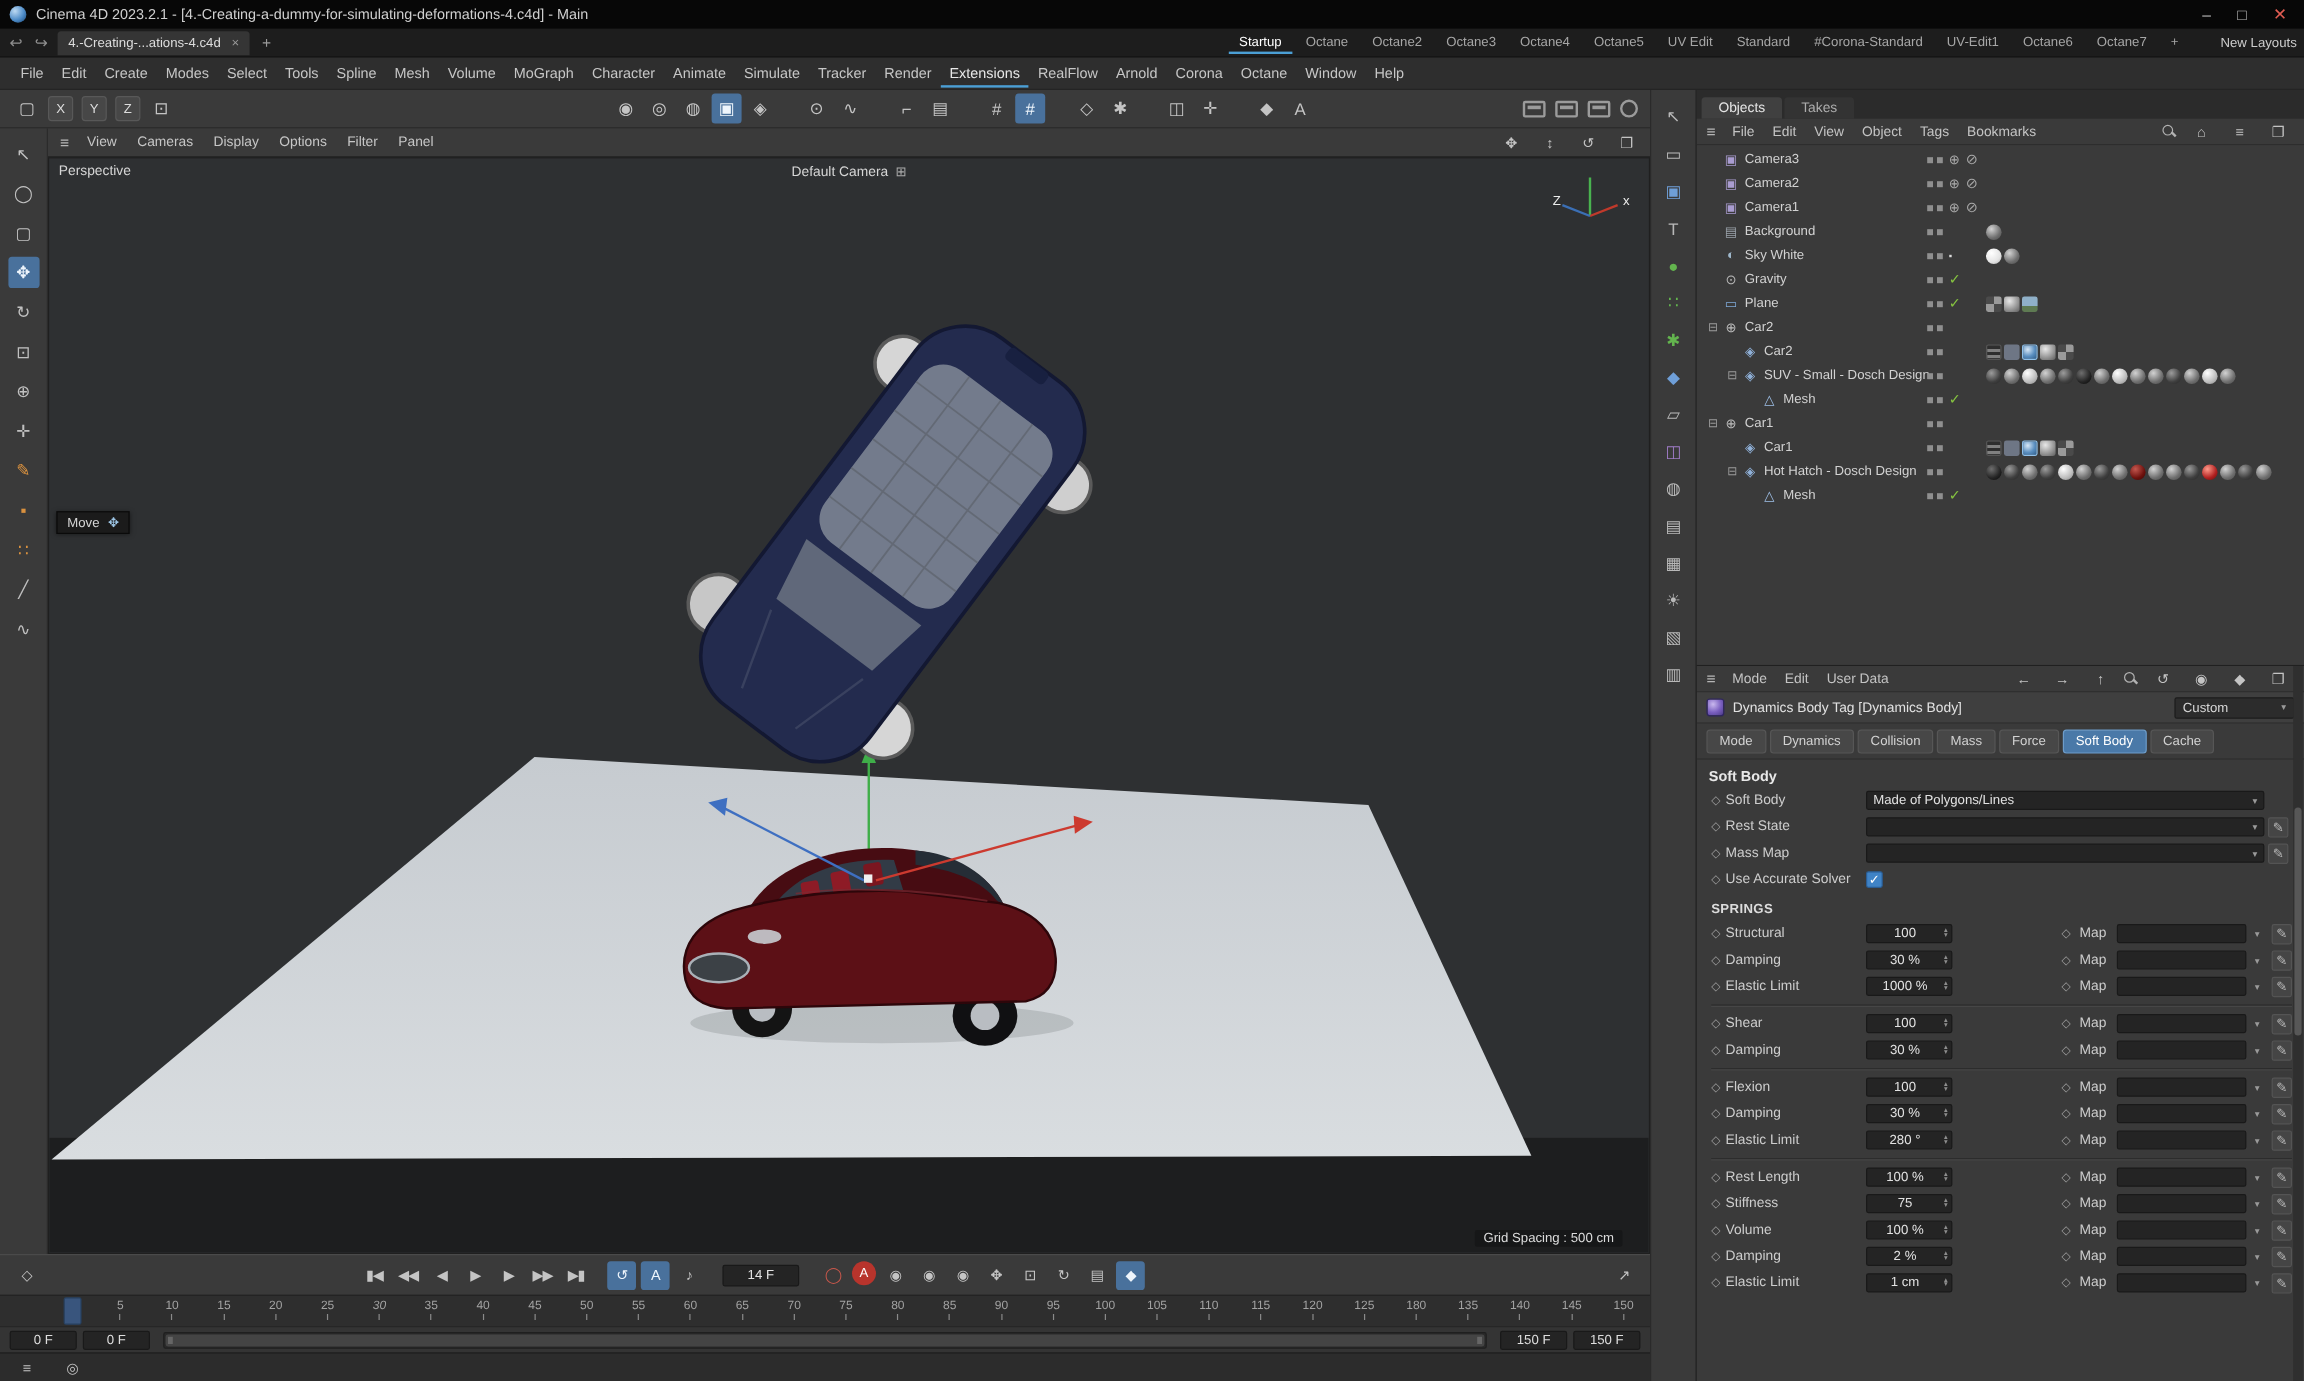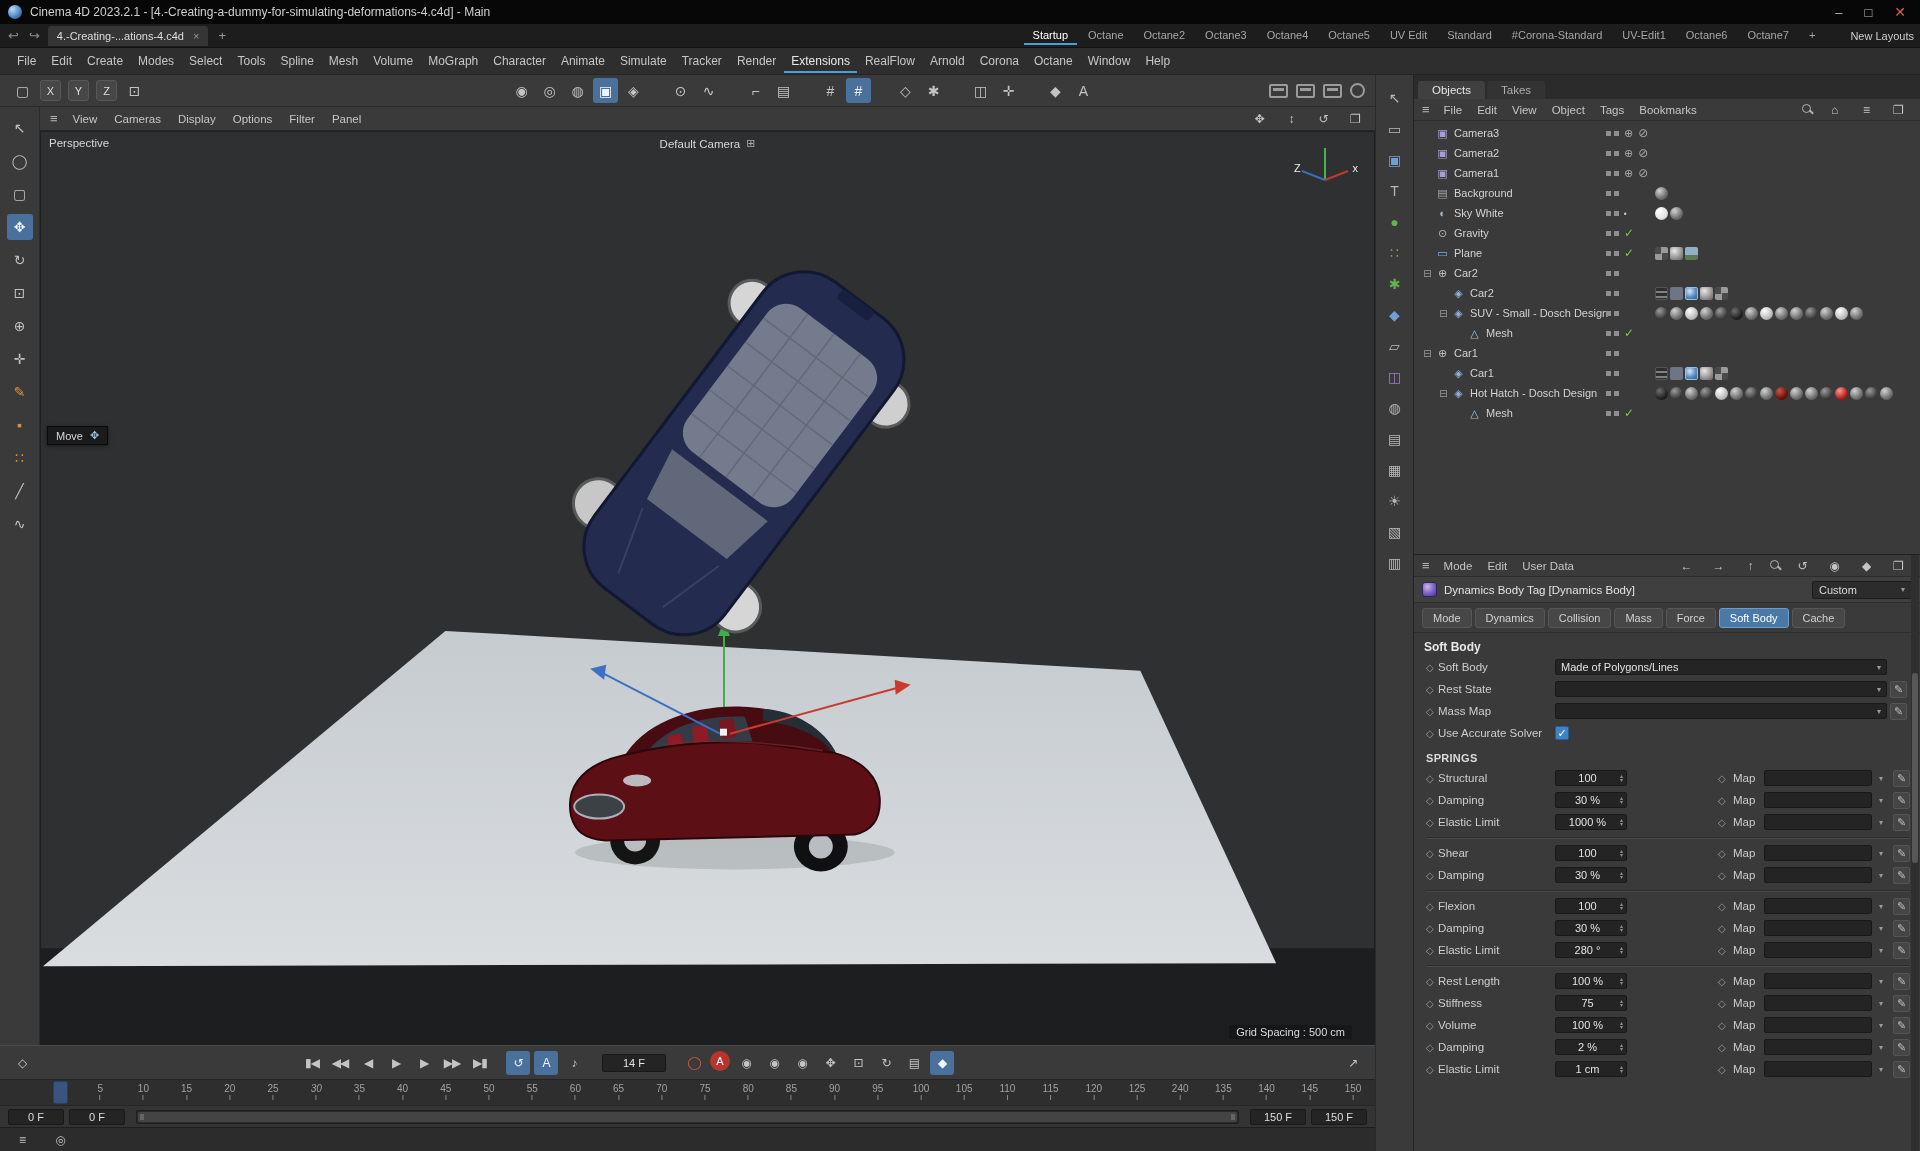--- a/index.html
+++ b/index.html
@@ -466,21 +466,21 @@
             <span class="tick" style="left: 53.3333%;">80</span>
             <span class="tick" style="left: 56.6667%;">85</span>
             <span class="tick" style="left: 60%;">90</span>
             <span class="tick" style="left: 63.3333%;">95</span>
             <span class="tick" style="left: 66.6667%;">100</span>
             <span class="tick" style="left: 70%;">105</span>
             <span class="tick" style="left: 73.3333%;">110</span>
             <span class="tick" style="left: 76.6667%;">115</span>
             <span class="tick" style="left: 80%;">120</span>
             <span class="tick" style="left: 83.3333%;">125</span>
-            <span class="tick" style="left: 86.6667%;">240</span>
+            <span class="tick" style="left: 86.6667%;">180</span>
             <span class="tick" style="left: 90%;">135</span>
             <span class="tick" style="left: 93.3333%;">140</span>
             <span class="tick" style="left: 96.6667%;">145</span>
             <span class="tick" style="left: 100%;">150</span>
             <span class="playhead"></span>
           </div>
       </div>
 
       <div class="range-row">
         <span class="range-field">0 F</span>

